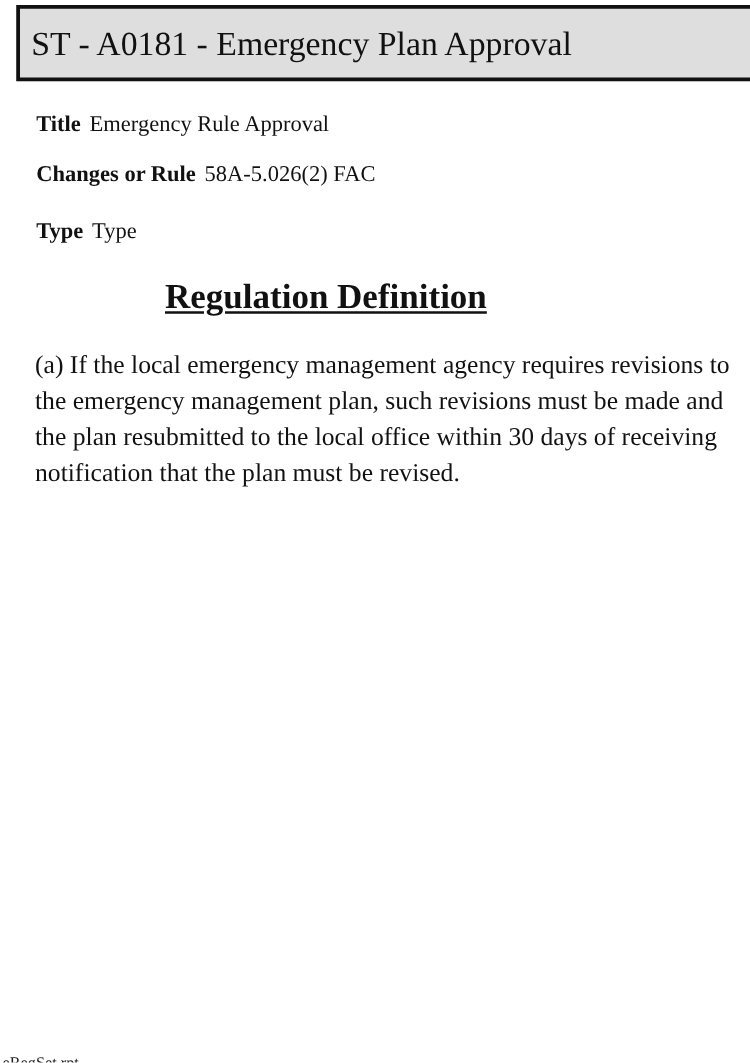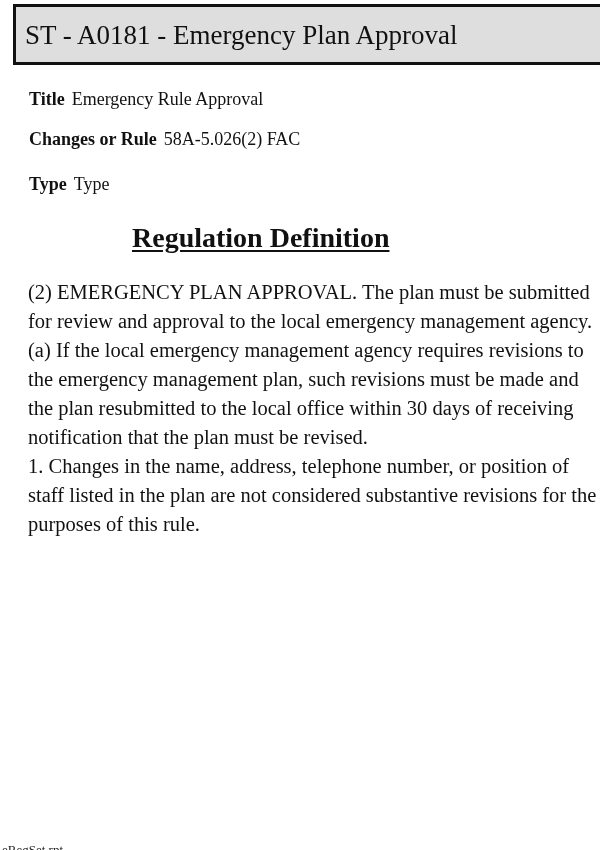--- a/index.html
+++ b/index.html
@@ -97,18 +97,16 @@
   <span class="meta-label">Changes or Rule</span><span>58A-5.026(2) FAC</span>
 </div>
 
 <div class="meta-row row-type">
   <span class="meta-label">Type</span><span>Type</span>
 </div>
 
 <div class="section-heading">Regulation Definition</div>
 
 <div class="reg-body">
-  <p class="reg-para">(2) EMERGENCY PLAN APPROVAL. The plan must be submitted for review and approval to the local emergency management agency.</p>
   <p class="reg-para">(a) If the local emergency management agency requires revisions to the emergency management plan, such revisions must be made and the plan resubmitted to the local office within 30 days of receiving notification that the plan must be revised.</p>
-  <p class="reg-para">1. Changes in the name, address, telephone number, or position of staff listed in the plan are not considered substantive revisions for the purposes of this rule.</p>
 </div>
 
 <div class="footer-note">eRegSet.rpt</div>
 
 </body></html>

